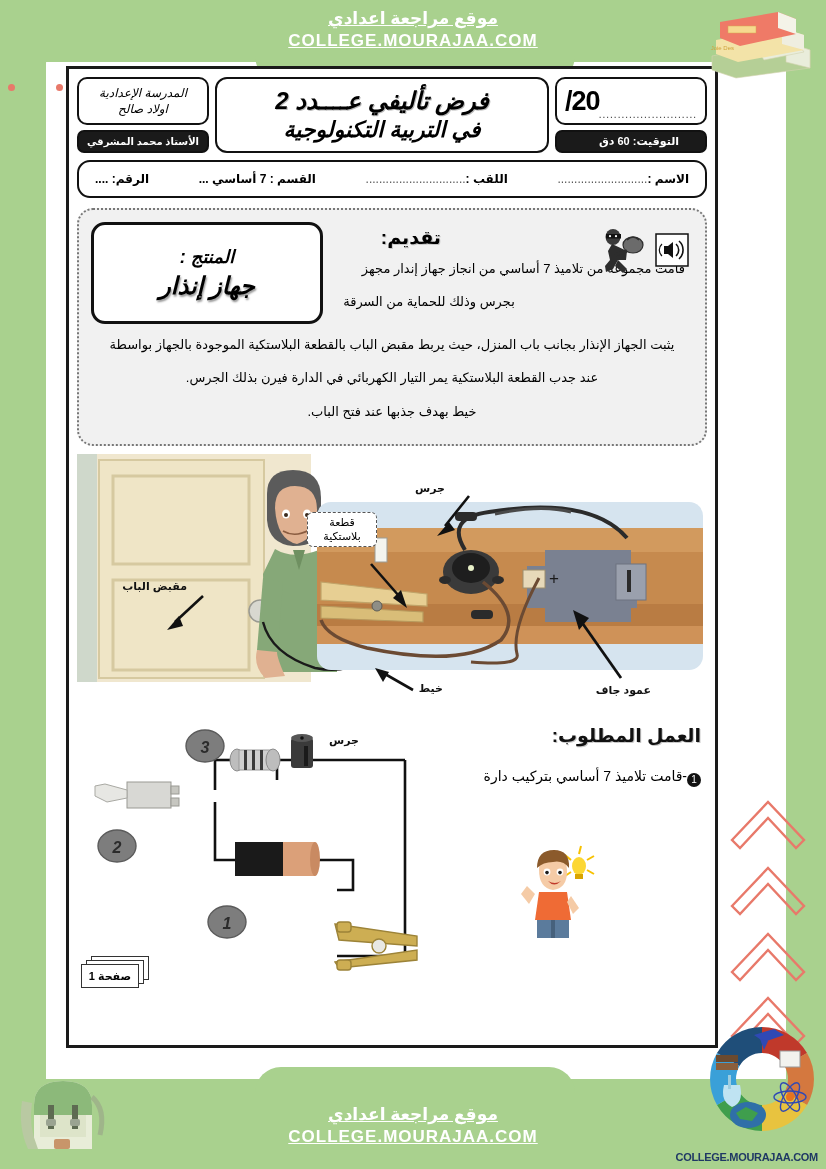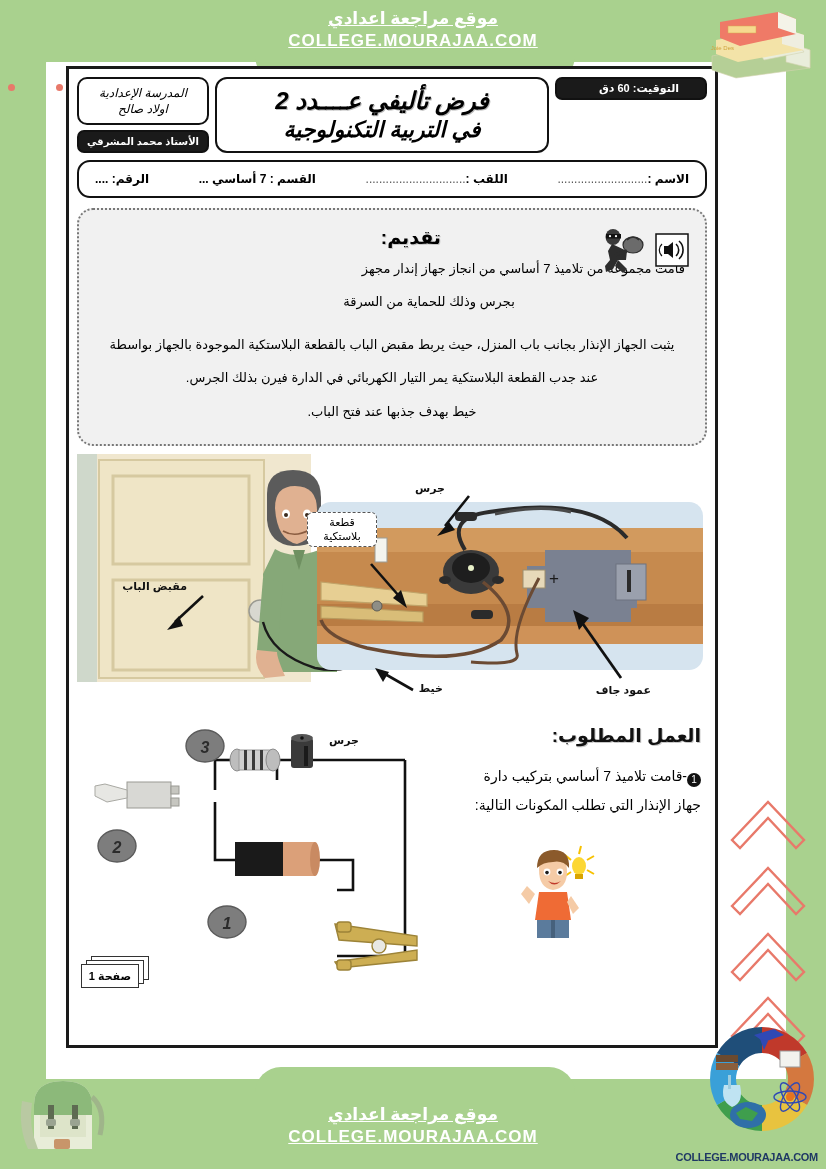--- a/index.html
+++ b/index.html
@@ -176,20 +176,24 @@
     <path d="M6 138 L42 100 L78 138 L70 146 L42 116 L14 146 Z"></path>
     <path d="M6 204 L42 166 L78 204 L70 212 L42 182 L14 212 Z"></path>
     <path d="M6 268 L42 230 L78 268 L70 276 L42 246 L14 276 Z"></path>
   </g>
 </svg>
 
 <div class="doc">
 
   <div class="hdr">
     <div class="hdr-left">
+      <div class="mark-box">
+        <span class="mark-val">/20</span>
+        <span class="mark-dots">..........................</span>
+      </div>
       <div class="time-box">التوقيت: 60 دق</div>
     </div>
 
     <div class="hdr-cell hdr-mid">
       <div class="title1">فرض تأليفي عــــدد 2</div>
       <div class="title2">في التربية التكنولوجية</div>
     </div>
 
     <div class="hdr-right">
       <div class="school-box">
@@ -202,20 +206,24 @@
 
   <div class="namerow">
     <span><b>الاسم :</b><span class="dots-inline">...........................</span></span>
     <span><b>اللقب :</b><span class="dots-inline">..............................</span></span>
     <span>القسم : 7 أساسي ...</span>
     <span>الرقم: ....</span>
   </div>
 
   <div class="presbox">
 
+    <div class="product-box">
+      <div class="product-label">المنتج :</div>
+      <div class="product-name">جهاز إنذار</div>
+    </div>
 
     <div class="pres-icons">
 
       <svg width="34" height="34" viewBox="0 0 34 34">
         <rect x="1" y="1" width="32" height="32" fill="#fff" stroke="#111" stroke-width="1.5"></rect>
         <path d="M9 13 L13 13 L18 9 L18 25 L13 21 L9 21 Z" fill="#111"></path>
         <path d="M21 11 A8 8 0 0 1 21 23" fill="none" stroke="#111" stroke-width="1.6"></path>
         <path d="M24 8 A12 12 0 0 1 24 26" fill="none" stroke="#111" stroke-width="1.6"></path>
         <path d="M7 11 A8 8 0 0 0 7 23" fill="none" stroke="#111" stroke-width="1.2"></path>
       </svg>
@@ -339,21 +347,20 @@
   </div>
 
   <div class="lower">
 
     <div class="work-title">العمل المطلوب:</div>
 
     <div class="q1">
       <div>
         <span class="bullet">1</span><span>-قامت تلاميذ 7 أساسي بتركيب دارة</span>
       </div>
-      <div>جهاز الإنذار التي تطلب المكونات التالية:</div>
     </div>
 
     <svg style="position:absolute;right:112px;top:122px;" width="78" height="96" viewBox="0 0 78 96">
       <g fill="#f7c100">
         <path d="M62 10 L64 2 M70 16 L77 12 M70 26 L77 30 M54 16 L48 11 M54 28 L48 32" stroke="#f7c100" stroke-width="2"></path>
       </g>
       <ellipse cx="62" cy="22" rx="7" ry="9" fill="#fcd733"></ellipse>
       <rect x="58" y="30" width="8" height="5" fill="#d9a400"></rect>
       <path d="M22 26 Q22 10 36 10 Q50 10 50 28 Q50 44 36 46 Q22 44 22 26 Z" fill="#f5cba6"></path>
       <path d="M20 24 Q20 6 37 6 Q53 6 52 24 Q46 16 36 18 Q26 18 20 24 Z" fill="#8b5a2b"></path>

